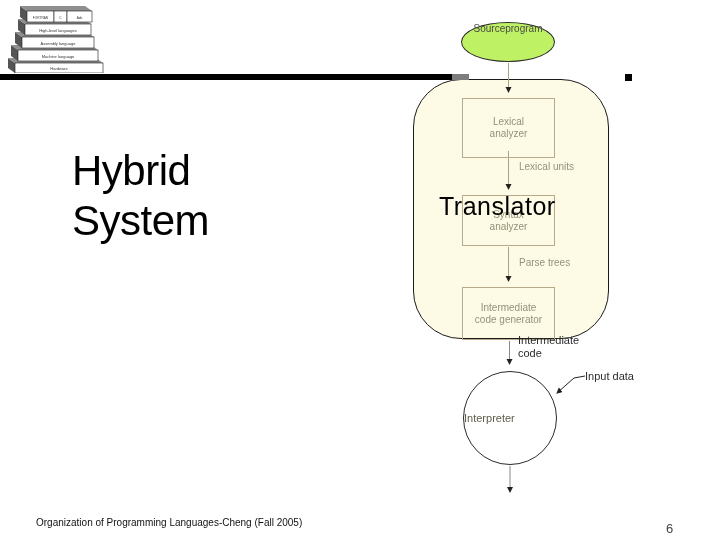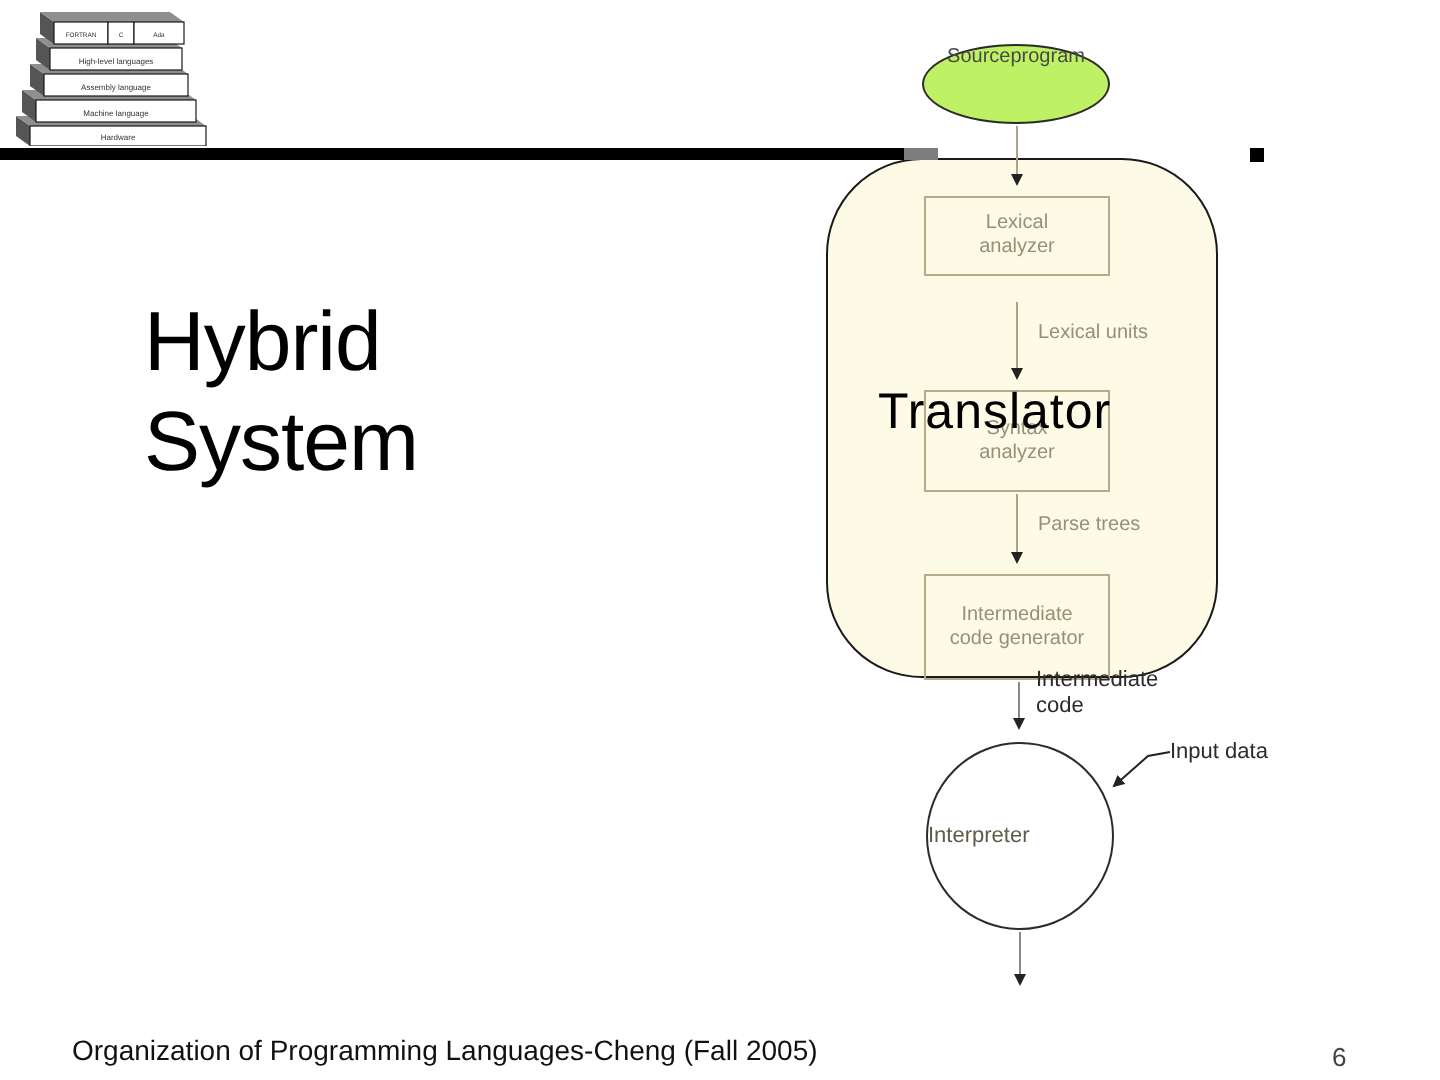--- a/index.html
+++ b/index.html
@@ -32,21 +32,21 @@
   }
   .circle{
     position:absolute;left:463px;top:371px;width:94px;height:94px;border:1.2px solid #2b2b2b;
     border-radius:50%;background:#fff;color:#5f5b49;font-size:11px;text-align:center;
     display:flex;align-items:center;z-index:3;box-sizing:border-box;
   }
   .edge-label{position:absolute;color:#95907A;font-size:10px;z-index:3;white-space:nowrap;}
   .dark-label{position:absolute;color:#2b2b2b;font-size:11px;line-height:13px;z-index:3;white-space:nowrap;}
   .translator{position:absolute;left:439px;top:192px;color:#000;font-size:25px;letter-spacing:0.5px;z-index:4;white-space:nowrap;}
   .arrows{position:absolute;left:0;top:0;width:720px;height:540px;z-index:2;pointer-events:none;}
-  .footer{position:absolute;left:36px;top:517px;color:#111;font-size:14px;}
+  .footer{position:absolute;left:36px;top:517px;color:#111;font-size:10px;}
   .page-num{position:absolute;left:666px;top:521px;color:#444;font-size:13px;}
   .logo text{font-family:"Liberation Sans",sans-serif;fill:#333;}
 </style>
 </head>
 <body>
 
 <div class="slide">
 
   <svg class="logo" viewBox="0 0 100 70" aria-hidden="true">
 
@@ -113,21 +113,21 @@
     <line x1="509.5" y1="341" x2="509.5" y2="364" stroke="#8a8a80" stroke-width="1" marker-end="url(#ah)"></line>
     <line x1="510" y1="466" x2="510" y2="492" stroke="#8a8a80" stroke-width="1" marker-end="url(#ah)"></line>
     <polyline points="585,376 574,378 557,393" fill="none" stroke="#222" stroke-width="1" marker-end="url(#ah)"></polyline>
   </svg>
 
   <div class="oval">
     <div>Source</div>
     <div>program</div>
   </div>
 
-  <div class="node-box" style="left:462px;top:98px;height:40px;">
+  <div class="node-box" style="left:462px;top:98px;height:60px;">
     <div>Lexical</div>
     <div>analyzer</div>
   </div>
   <div class="node-box" style="left:462px;top:195px;height:51px;">
     <div>Syntax</div>
     <div>analyzer</div>
   </div>
   <div class="node-box" style="left:462px;top:287px;height:53px;">
     <div>Intermediate</div>
     <div>code generator</div>

